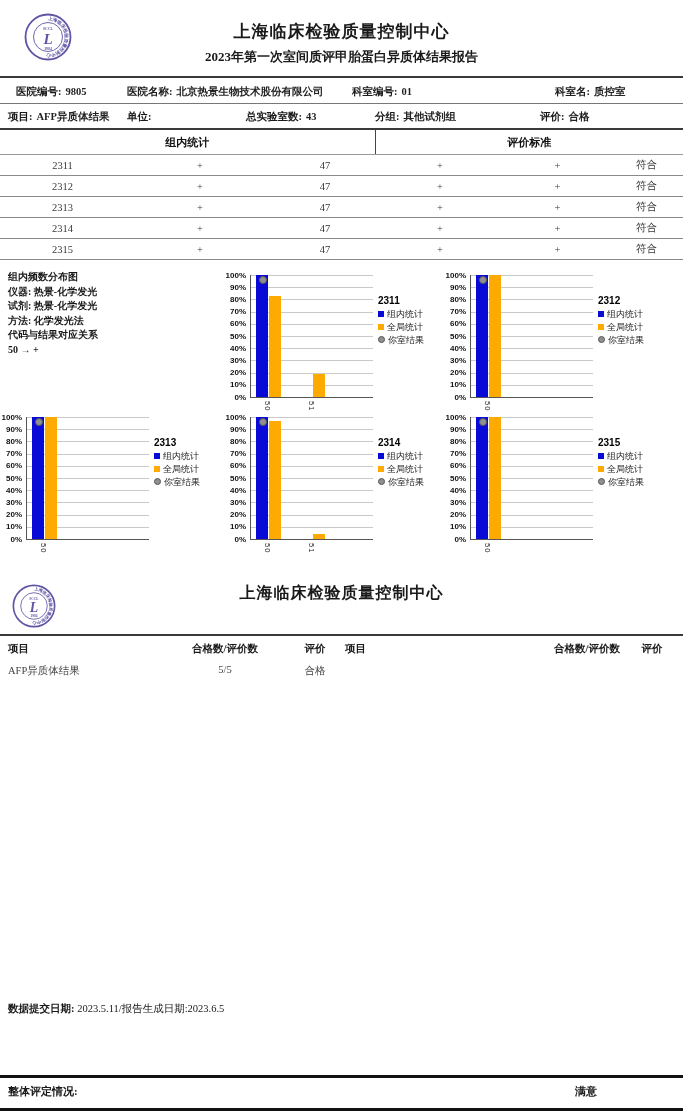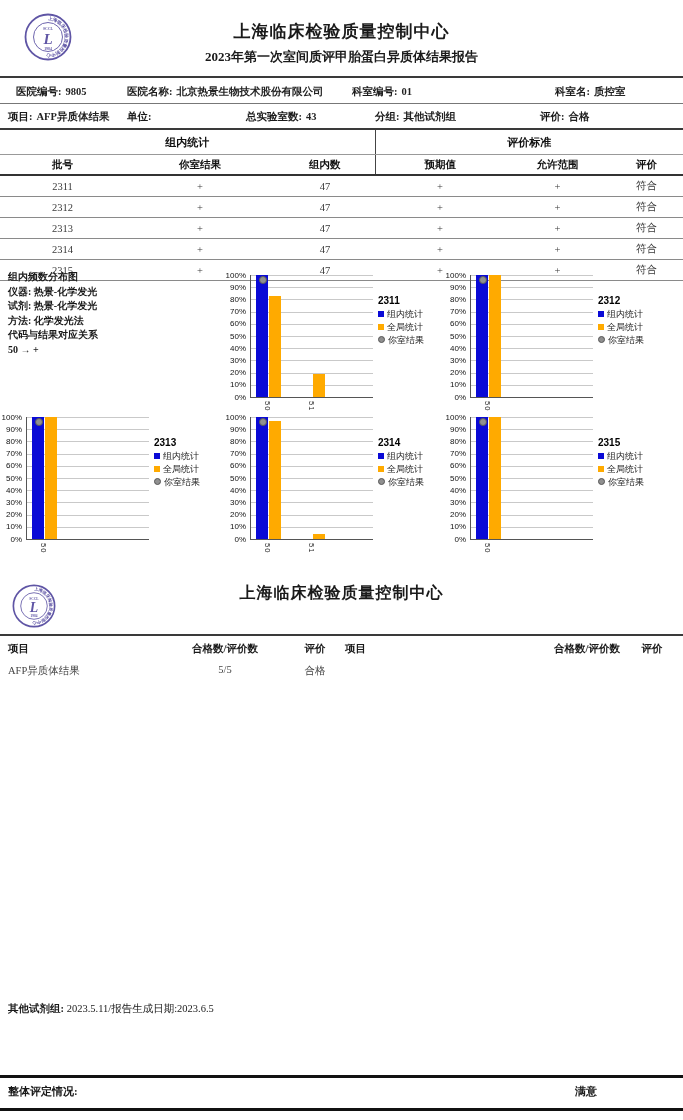--- a/index.html
+++ b/index.html
@@ -22,21 +22,21 @@
   tr.grp th{height:22px;font-size:11px;border-bottom:1px solid #999;}
   tr.cols th{height:17px;border-bottom:2px solid #333;}
   table.main td{height:18px;border-bottom:1px solid #8a8a8a;text-align:center;color:#3a3a3a;}
   .vline{border-left:1.5px solid #444;}
   
   .meta{font-size:10px;font-weight:bold;line-height:14.5px;color:#1a1a1a;}
   
   .chart{position:absolute;display:flex;font-family:"Liberation Sans","DejaVu Sans",sans-serif;}
   .yaxis{position:relative;width:26px;height:122px;flex:0 0 26px;}
   .ytick{position:absolute;right:4px;width:26px;text-align:right;font-size:8px;
-         font-weight:normal;color:#111;line-height:9px;}
+         font-weight:bold;color:#111;line-height:9px;}
   .plot{position:relative;width:122px;height:122px;flex:0 0 122px;
         border-left:1.5px solid #555;border-bottom:1.5px solid #555;}
   .grid{position:absolute;left:0;right:0;height:1px;background:#c9c9c9;}
   .bar{position:absolute;bottom:0;width:12px;}
   .marker{position:absolute;width:8px;height:8px;border-radius:50%;border:1px solid #5a5a5a;box-sizing:border-box;}
   .xlabel{position:absolute;top:126px;font-size:7.5px;color:#222;
           transform:rotate(90deg);transform-origin:0 0;letter-spacing:1px;white-space:nowrap;}
   .legend{margin-left:5px;padding-top:20px;width:64px;}
   .lgtitle{font-size:10px;font-weight:bold;color:#000;margin-bottom:2px;}
   .lgitem{font-size:9px;color:#222;line-height:13px;white-space:nowrap;}
@@ -92,28 +92,20 @@
         <col style="width:100px">
         <col style="width:130px">
         <col style="width:105px">
         <col style="width:73px">
       </colgroup>
     <thead>
       <tr class="grp">
         <th colspan="3">组内统计</th>
         <th colspan="3" class="vline">评价标准</th>
       </tr>
-      <tr class="cols">
-        <th>批号</th>
-        <th>你室结果</th>
-        <th>组内数</th>
-        <th class="vline">预期值</th>
-        <th>允许范围</th>
-        <th>评价</th>
-      </tr>
     </thead>
     <tbody>
         <tr>
           <td>2311</td>
           <td>+</td>
           <td>47</td>
           <td>+</td>
           <td>+</td>
           <td>符合</td>
         </tr>
@@ -371,18 +363,18 @@
   <span class="abs hdr2 cellc" style="left:165px;top:642px;width:120px;">合格数/评价数</span>
   <span class="abs hdr2 cellc" style="left:293px;top:642px;width:44px;">评价</span>
   <span class="abs hdr2" style="left:345px;top:642px;">项目</span>
   <span class="abs hdr2 cellc" style="left:527px;top:642px;width:120px;">合格数/评价数</span>
   <span class="abs hdr2 cellc" style="left:630px;top:642px;width:44px;">评价</span>
 
   <span class="abs val2" style="left:8px;top:664px;">AFP异质体结果</span>
   <span class="abs val2 cellc" style="left:165px;top:664px;width:120px;">5/5</span>
   <span class="abs val2 cellc" style="left:293px;top:664px;width:44px;">合格</span>
 
-  <span class="abs foot" style="left:8px;top:1002px;"><b>其他试剂组:</b> <span>2023.5.11/报告生成日期:2023.6.5</span></span>
+  <span class="abs foot" style="left:8px;top:1002px;"><b>数据提交日期:</b> <span>2023.5.11/报告生成日期:2023.6.5</span></span>
   <div class="rule heavy" style="top:1075px;"></div>
   <span class="abs overall" style="left:8px;top:1084px;">整体评定情况:</span>
   <span class="abs overall" style="left:555px;top:1084px;margin-left:20px;">满意</span>
   <div class="rule heavy" style="top:1108px;"></div>
 </div>
 
 </body></html>

